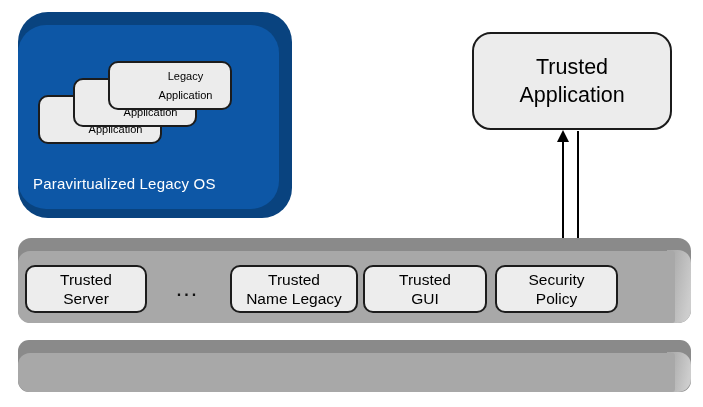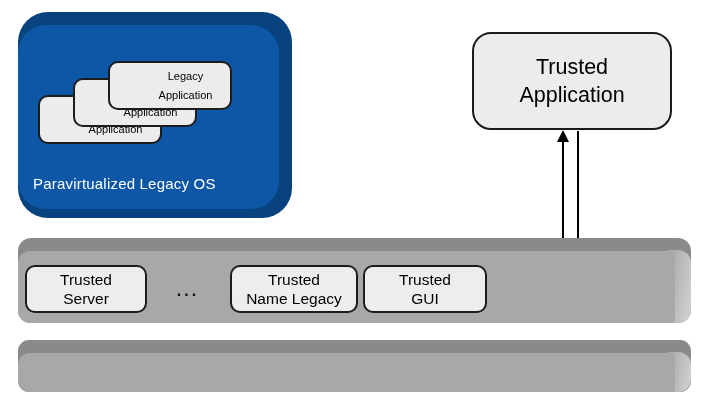--- a/index.html
+++ b/index.html
@@ -156,20 +156,24 @@
     <div class="svc-box svc-name">
       <span class="line">Trusted</span>
       <span class="line">Name Legacy</span>
     </div>
 
     <div class="svc-box svc-gui">
       <span class="line">Trusted</span>
       <span class="line">GUI</span>
     </div>
 
+    <div class="svc-box svc-policy">
+      <span class="line">Security</span>
+      <span class="line">Policy</span>
+    </div>
   </div>
 
   <div class="slab gray-bar microkernel">
     <div class="bar-side"></div>
     <div class="bar-face"></div>
   </div>
 
 </div>
 
 </body></html>

